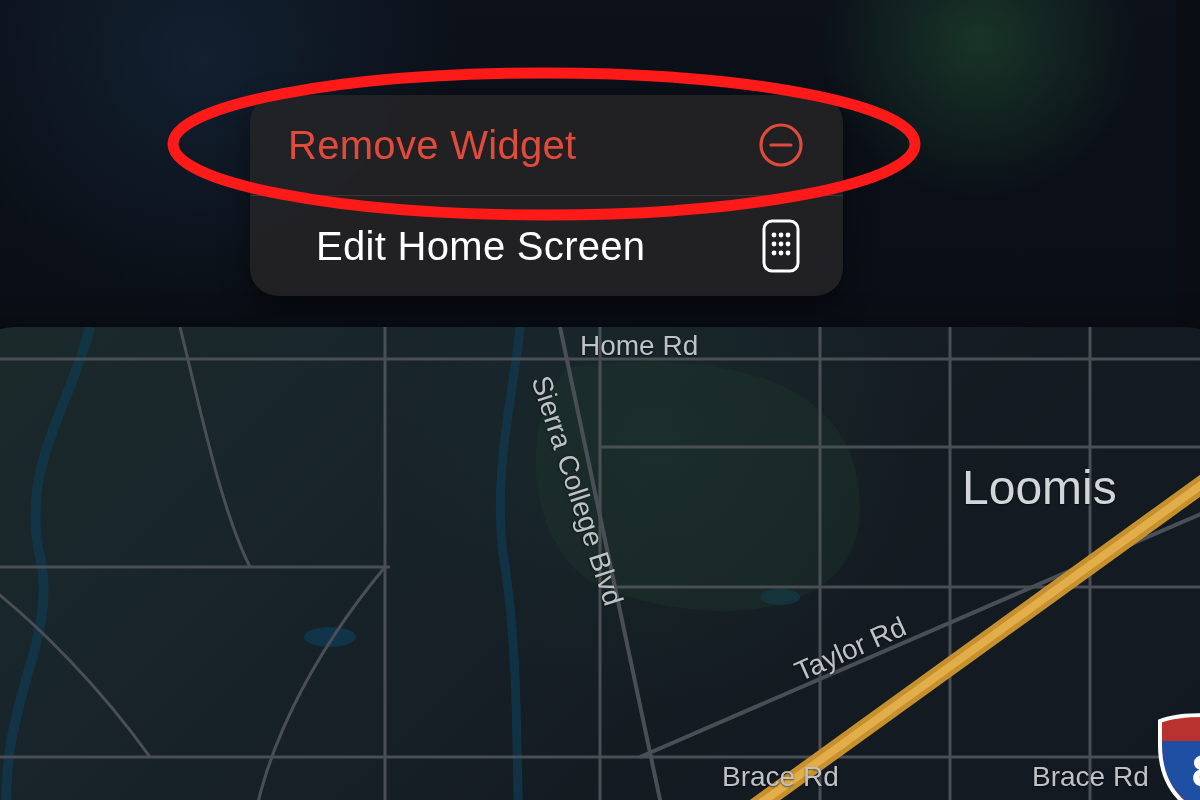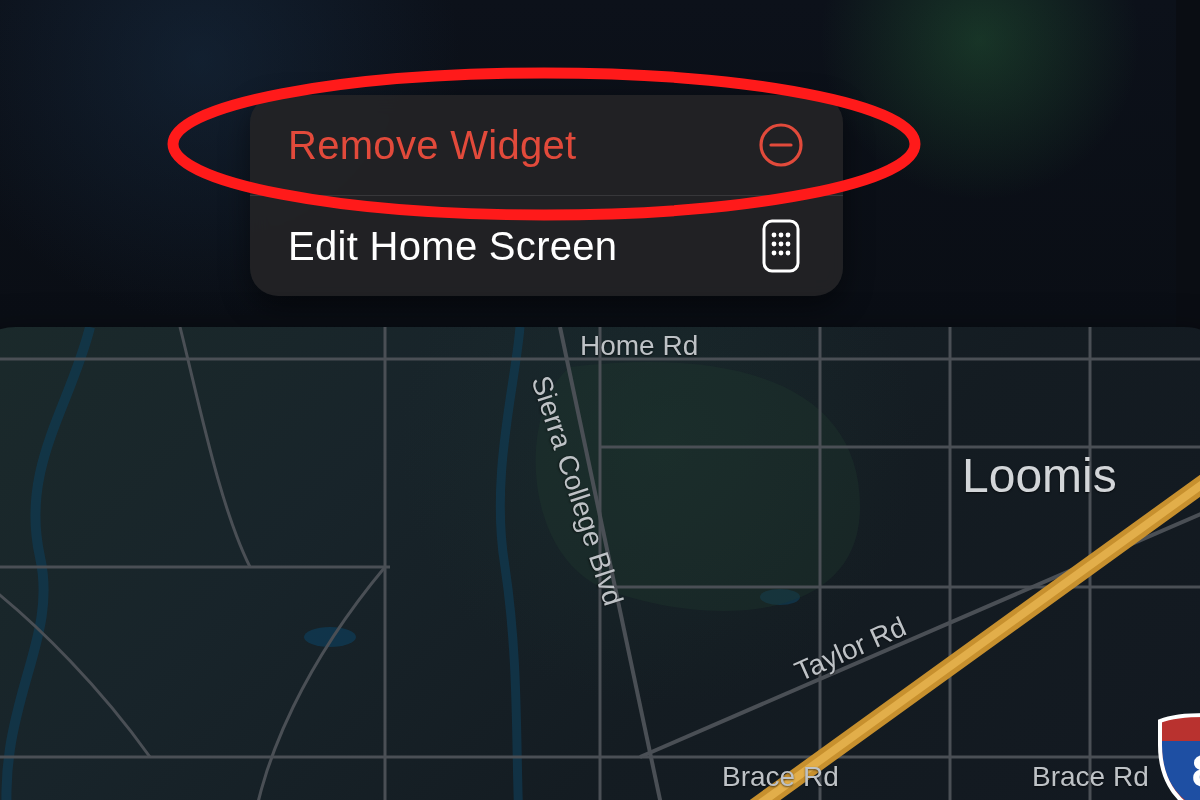--- a/index.html
+++ b/index.html
@@ -39,21 +39,21 @@
     padding: 22px 34px 22px 38px;
     font-size: 40px;
     letter-spacing: 0.3px;
     cursor: pointer;
   }
   .menu-divider {
     height: 1px;
     background: rgba(255,255,255,0.10);
   }
   .menu-item.remove { color: #E24A3B; }
-  .menu-item.edit   { color: #FFFFFF; }
+  .menu-item.edit   { color: #FFFFFF; margin-left: 28px; }
   .icon-slot {
     display: inline-flex;
     align-items: center;
     justify-content: center;
     width: 56px;
     height: 56px;
   }
   
   .annotation {
     position: absolute;
@@ -80,21 +80,21 @@
   }
   .map-svg { position: absolute; inset: 0; width: 100%; height: 100%; }
   .map-label {
     position: absolute;
     color: #BEC2C6;
     font-weight: 400;
     text-shadow: 0 1px 2px rgba(0,0,0,0.6);
     white-space: nowrap;
   }
   .label-king   { left: 620px; top: 3px;  font-size: 28px; }
-  .label-loomis { left: 1002px; top: 121px; font-size: 48px; font-weight: 500; color: #D3D6D9; }
+  .label-loomis { left: 1002px; top: 133px; font-size: 48px; font-weight: 500; color: #D3D6D9; }
   .label-brace1 { left: 762px;  top: 434px; font-size: 28px; }
   .label-brace2 { left: 1072px; top: 434px; font-size: 28px; }
   .label-sierra {
     left: 595px; top: 45px;
     font-size: 28px;
     transform: rotate(72deg);
     transform-origin: left top;
   }
   .label-taylor {
     left: 830px; top: 332px;

